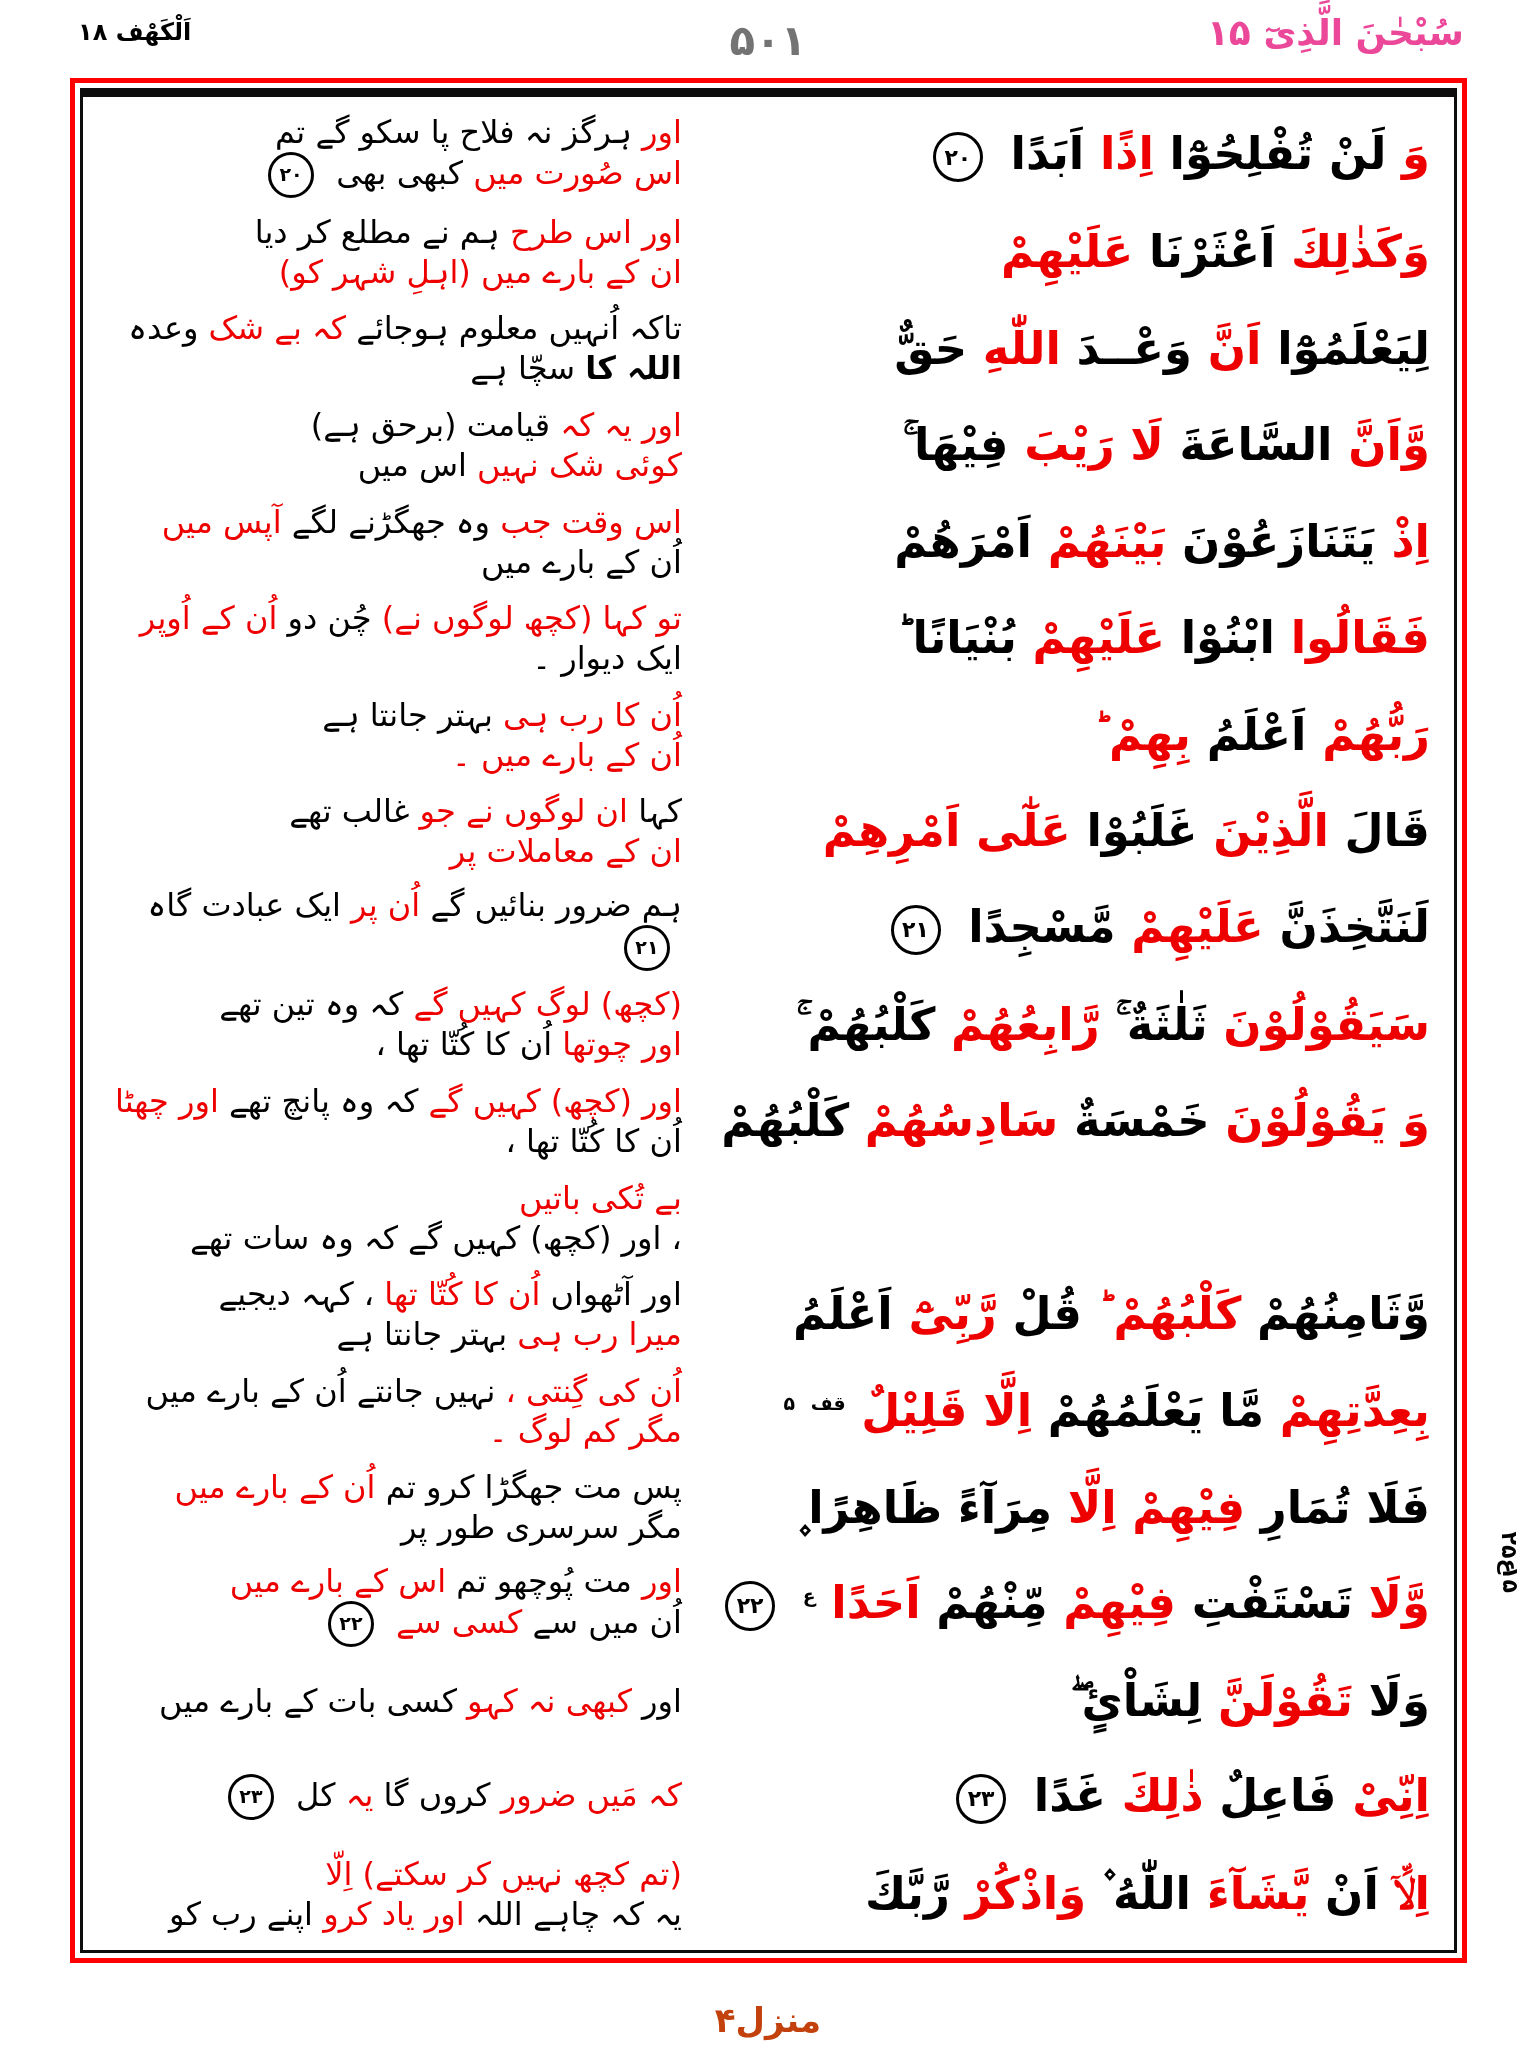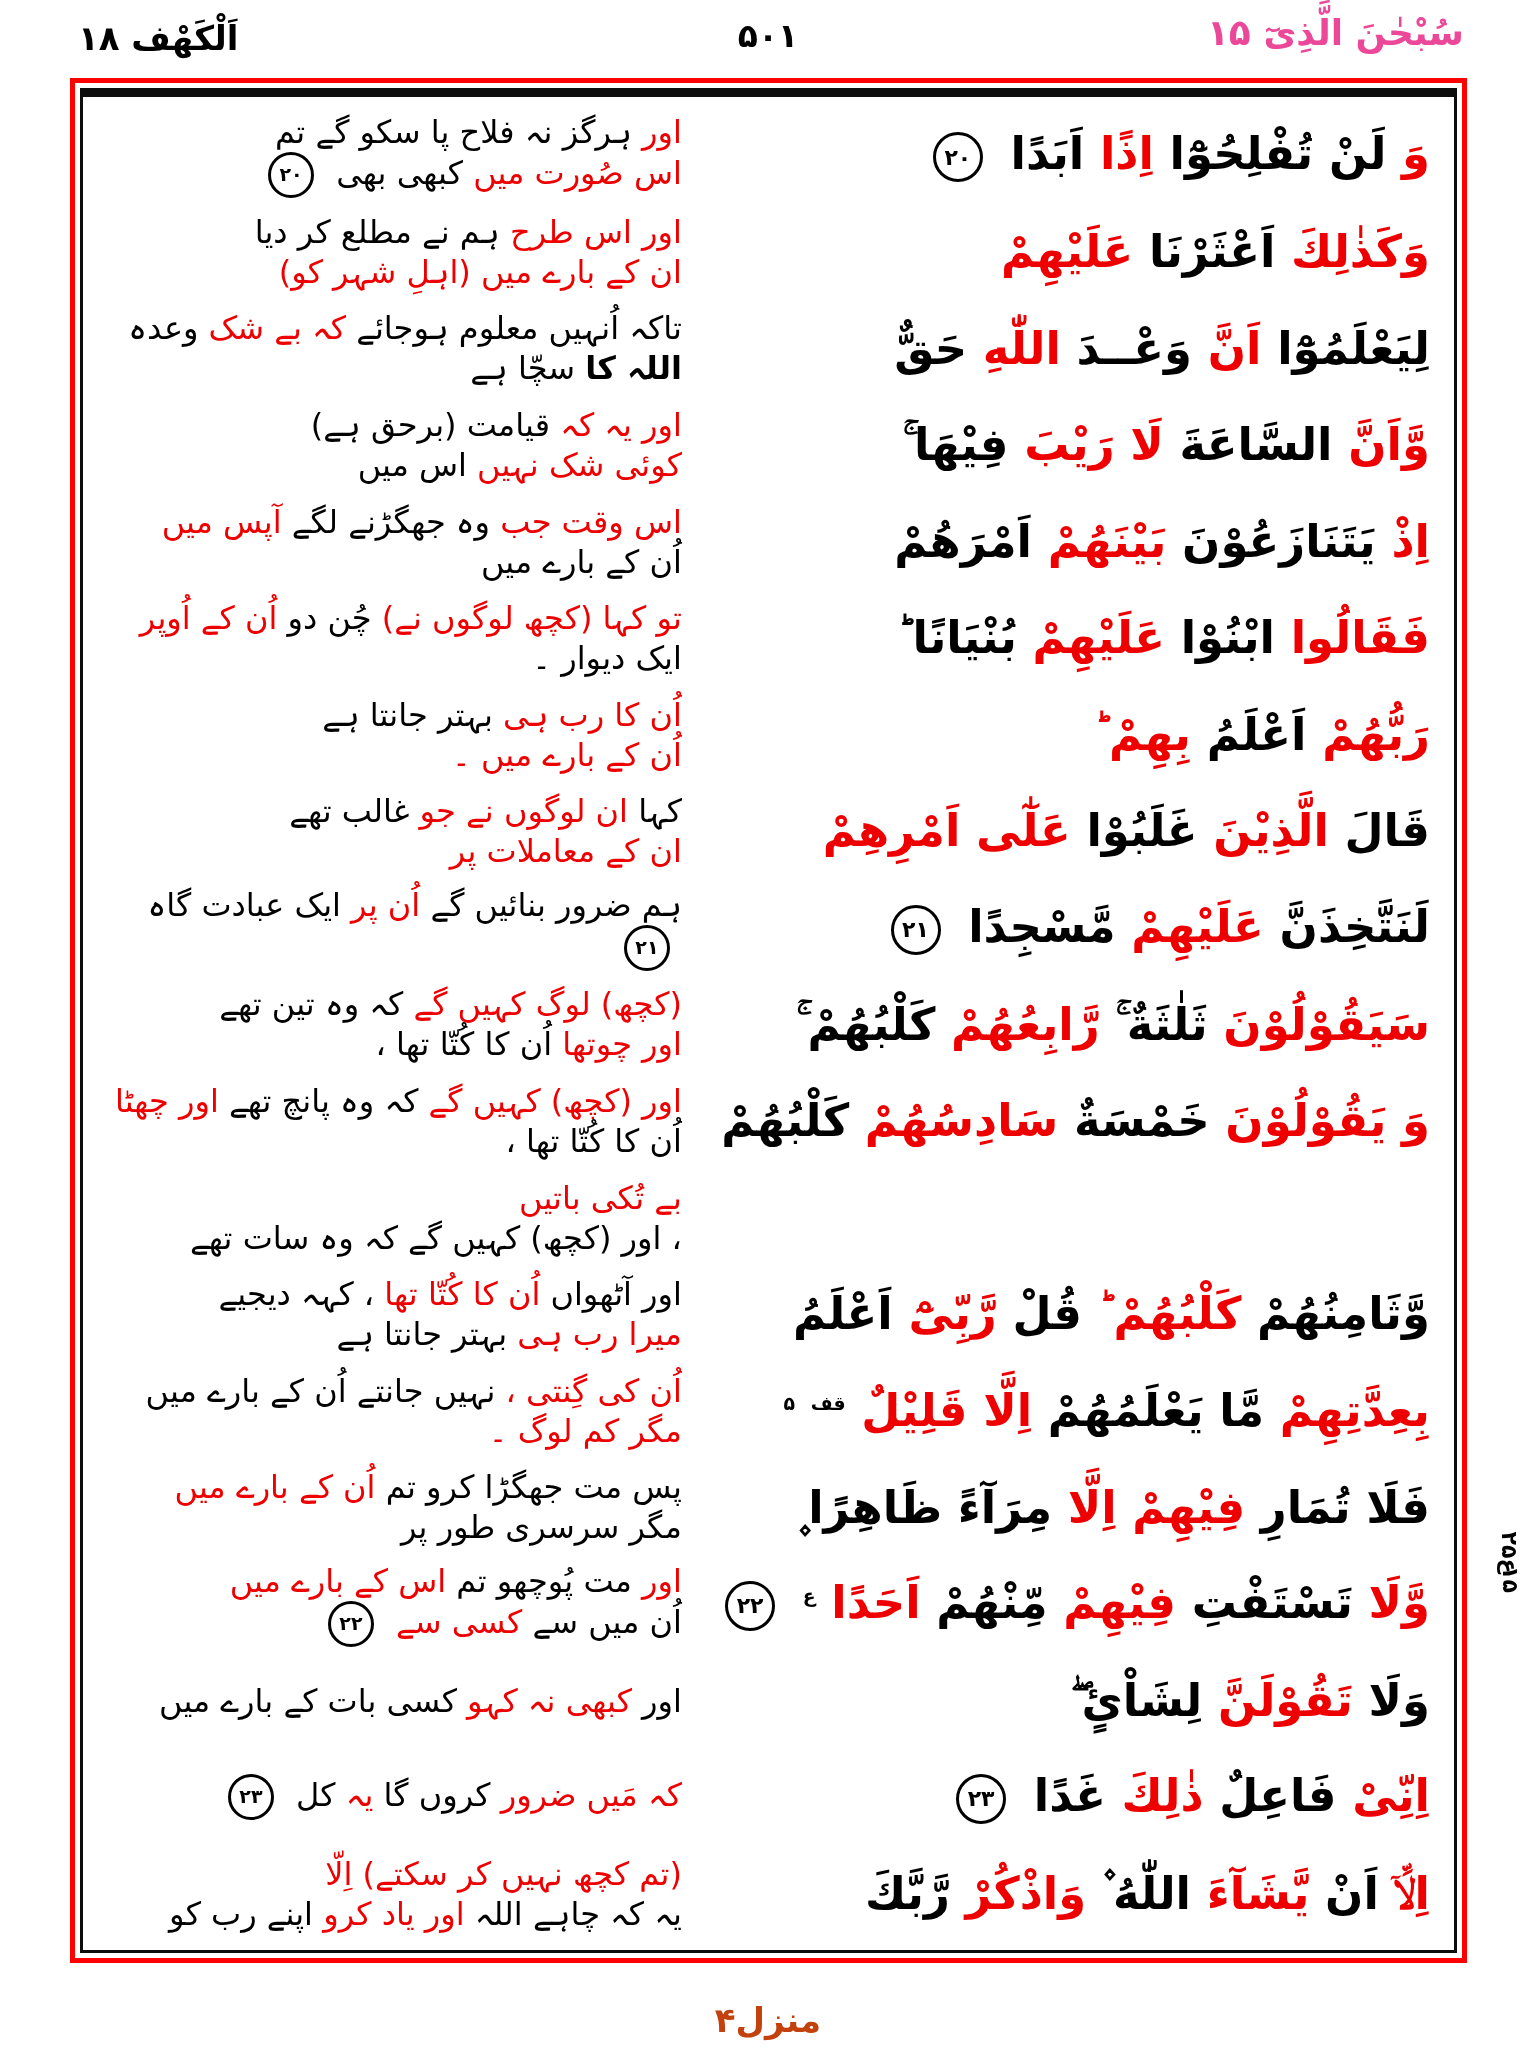--- a/index.html
+++ b/index.html
@@ -2,22 +2,22 @@
 <html lang="ur"><head>
 <meta charset="utf-8">
 <style>
   html,body{margin:0;padding:0;}
   body{
     width:1536px;height:2048px;position:relative;background:#ffffff;
     font-family:"DejaVu Sans",sans-serif;overflow:hidden;
   }
   
   .header{position:absolute;top:10px;left:70px;right:70px;height:62px;}
-  .hdr-left{position:absolute;left:8px;top:8px;font-size:34px;font-weight:bold;color:#000;direction:rtl;}
-  .hdr-center{position:absolute;left:0;right:0;top:6px;text-align:center;font-size:33px;font-weight:bold;color:#000000;}
+  .hdr-left{position:absolute;left:8px;top:8px;font-size:24px;font-weight:bold;color:#000;direction:rtl;}
+  .hdr-center{position:absolute;left:0;right:0;top:6px;text-align:center;font-size:42px;font-weight:bold;color:#737373;}
   .hdr-right{position:absolute;right:2px;top:2px;font-size:36px;font-weight:bold;color:#ec4899;direction:rtl;}
   
   .frame{
     position:absolute;left:70px;top:78px;width:1397px;height:1885px;
     border:5px solid #ff0000;box-sizing:border-box;background:#fff;
   }
   .inner-frame{
     position:absolute;inset:5px;border:3px solid #0d0d0d;border-top-width:9px;
     box-sizing:border-box;
   }

